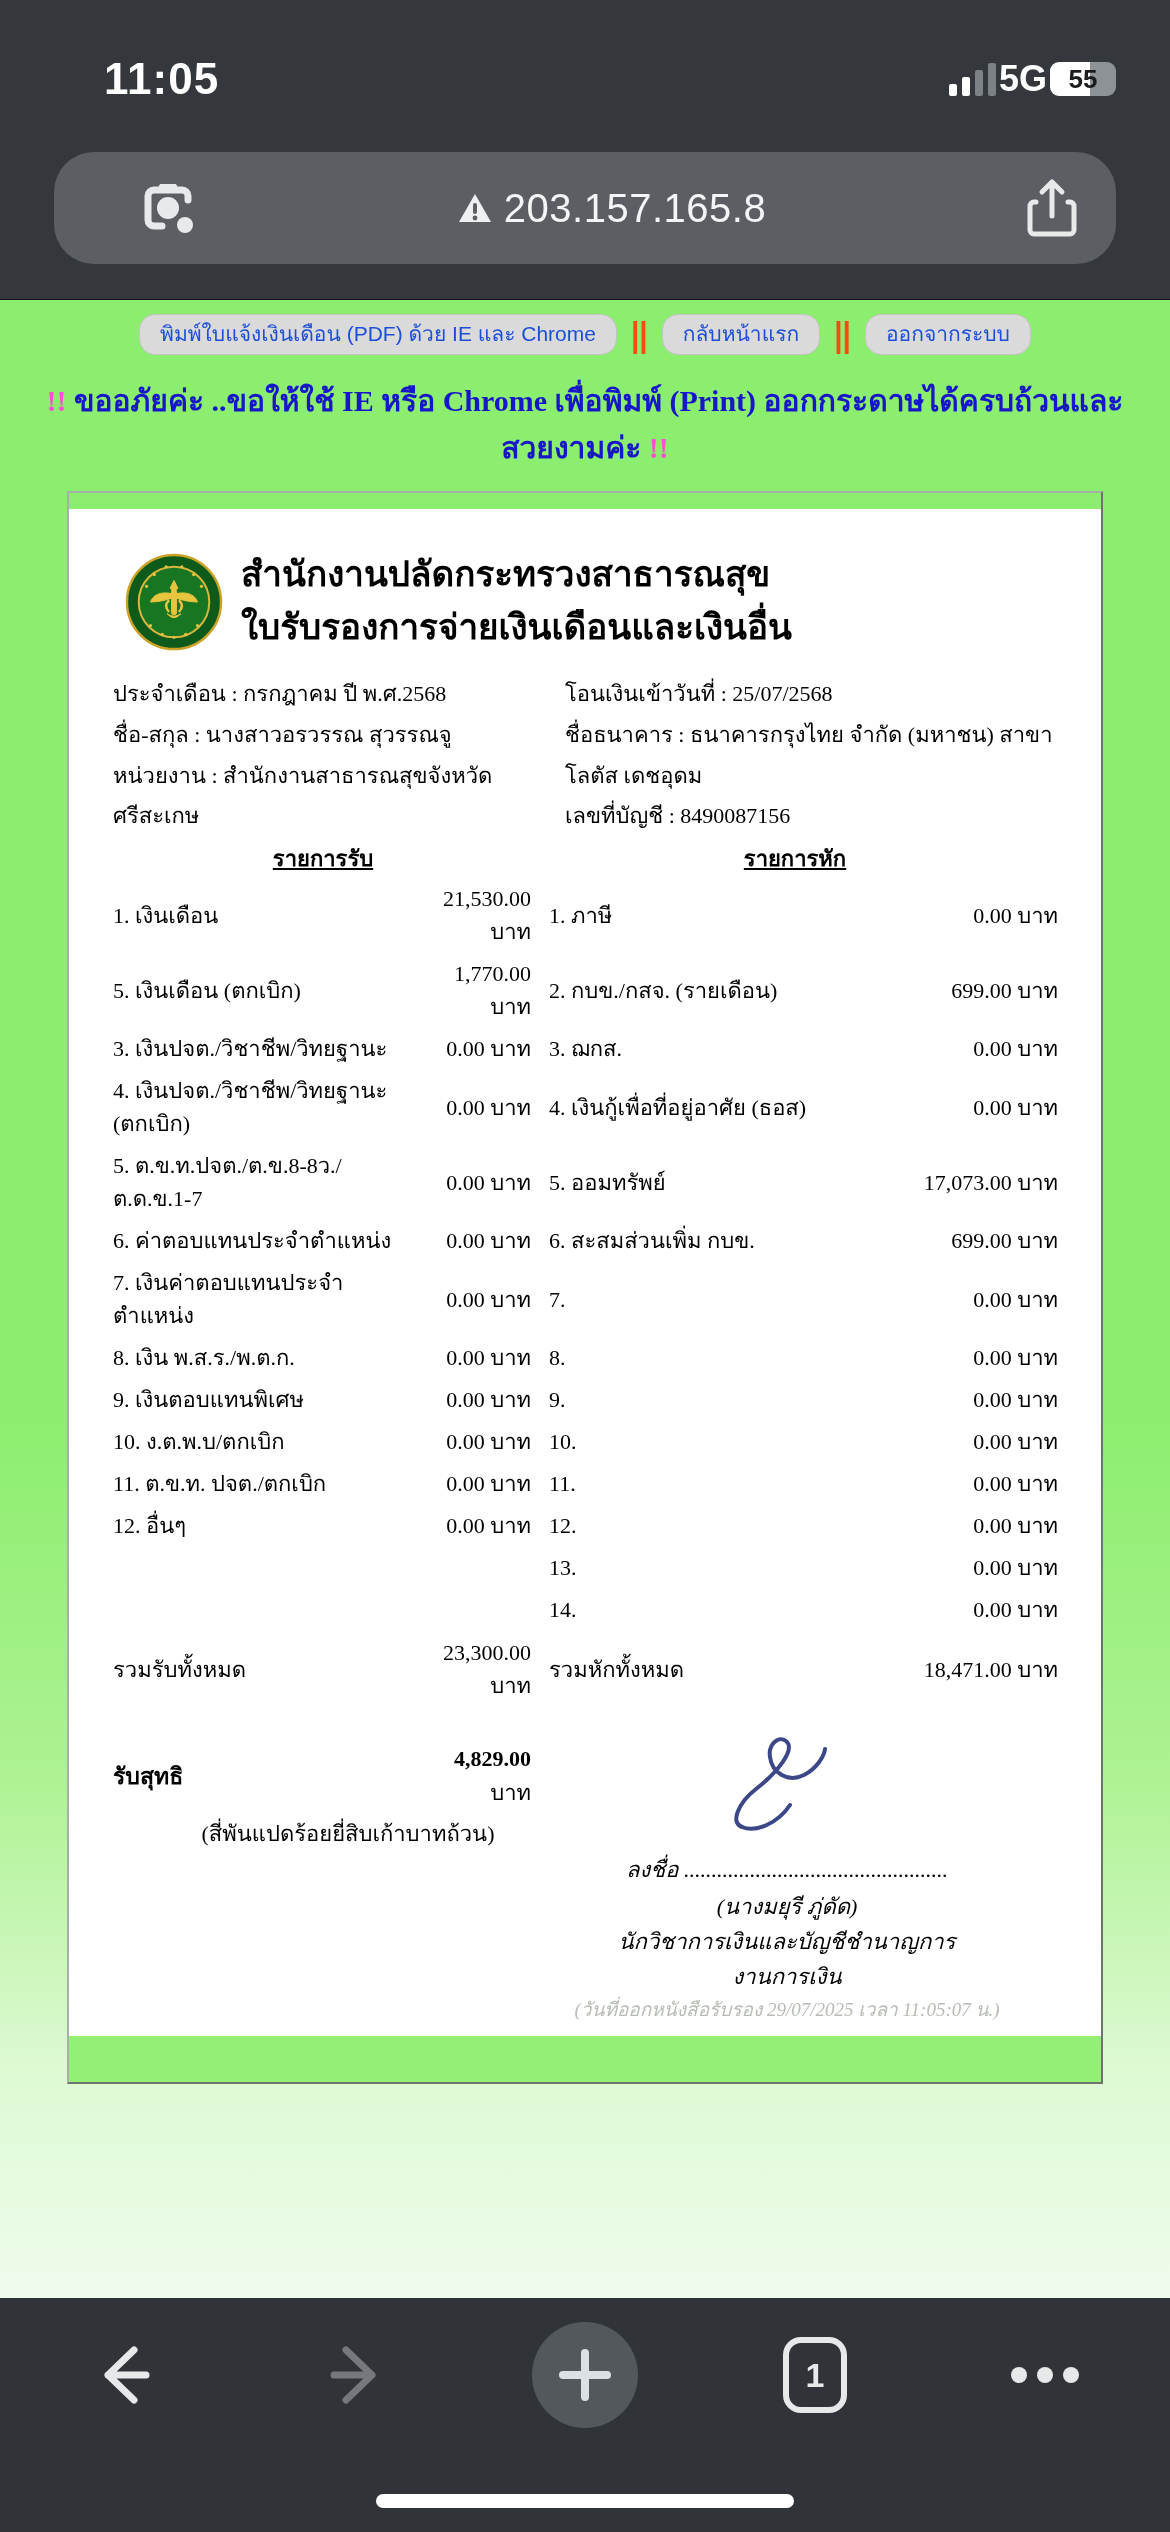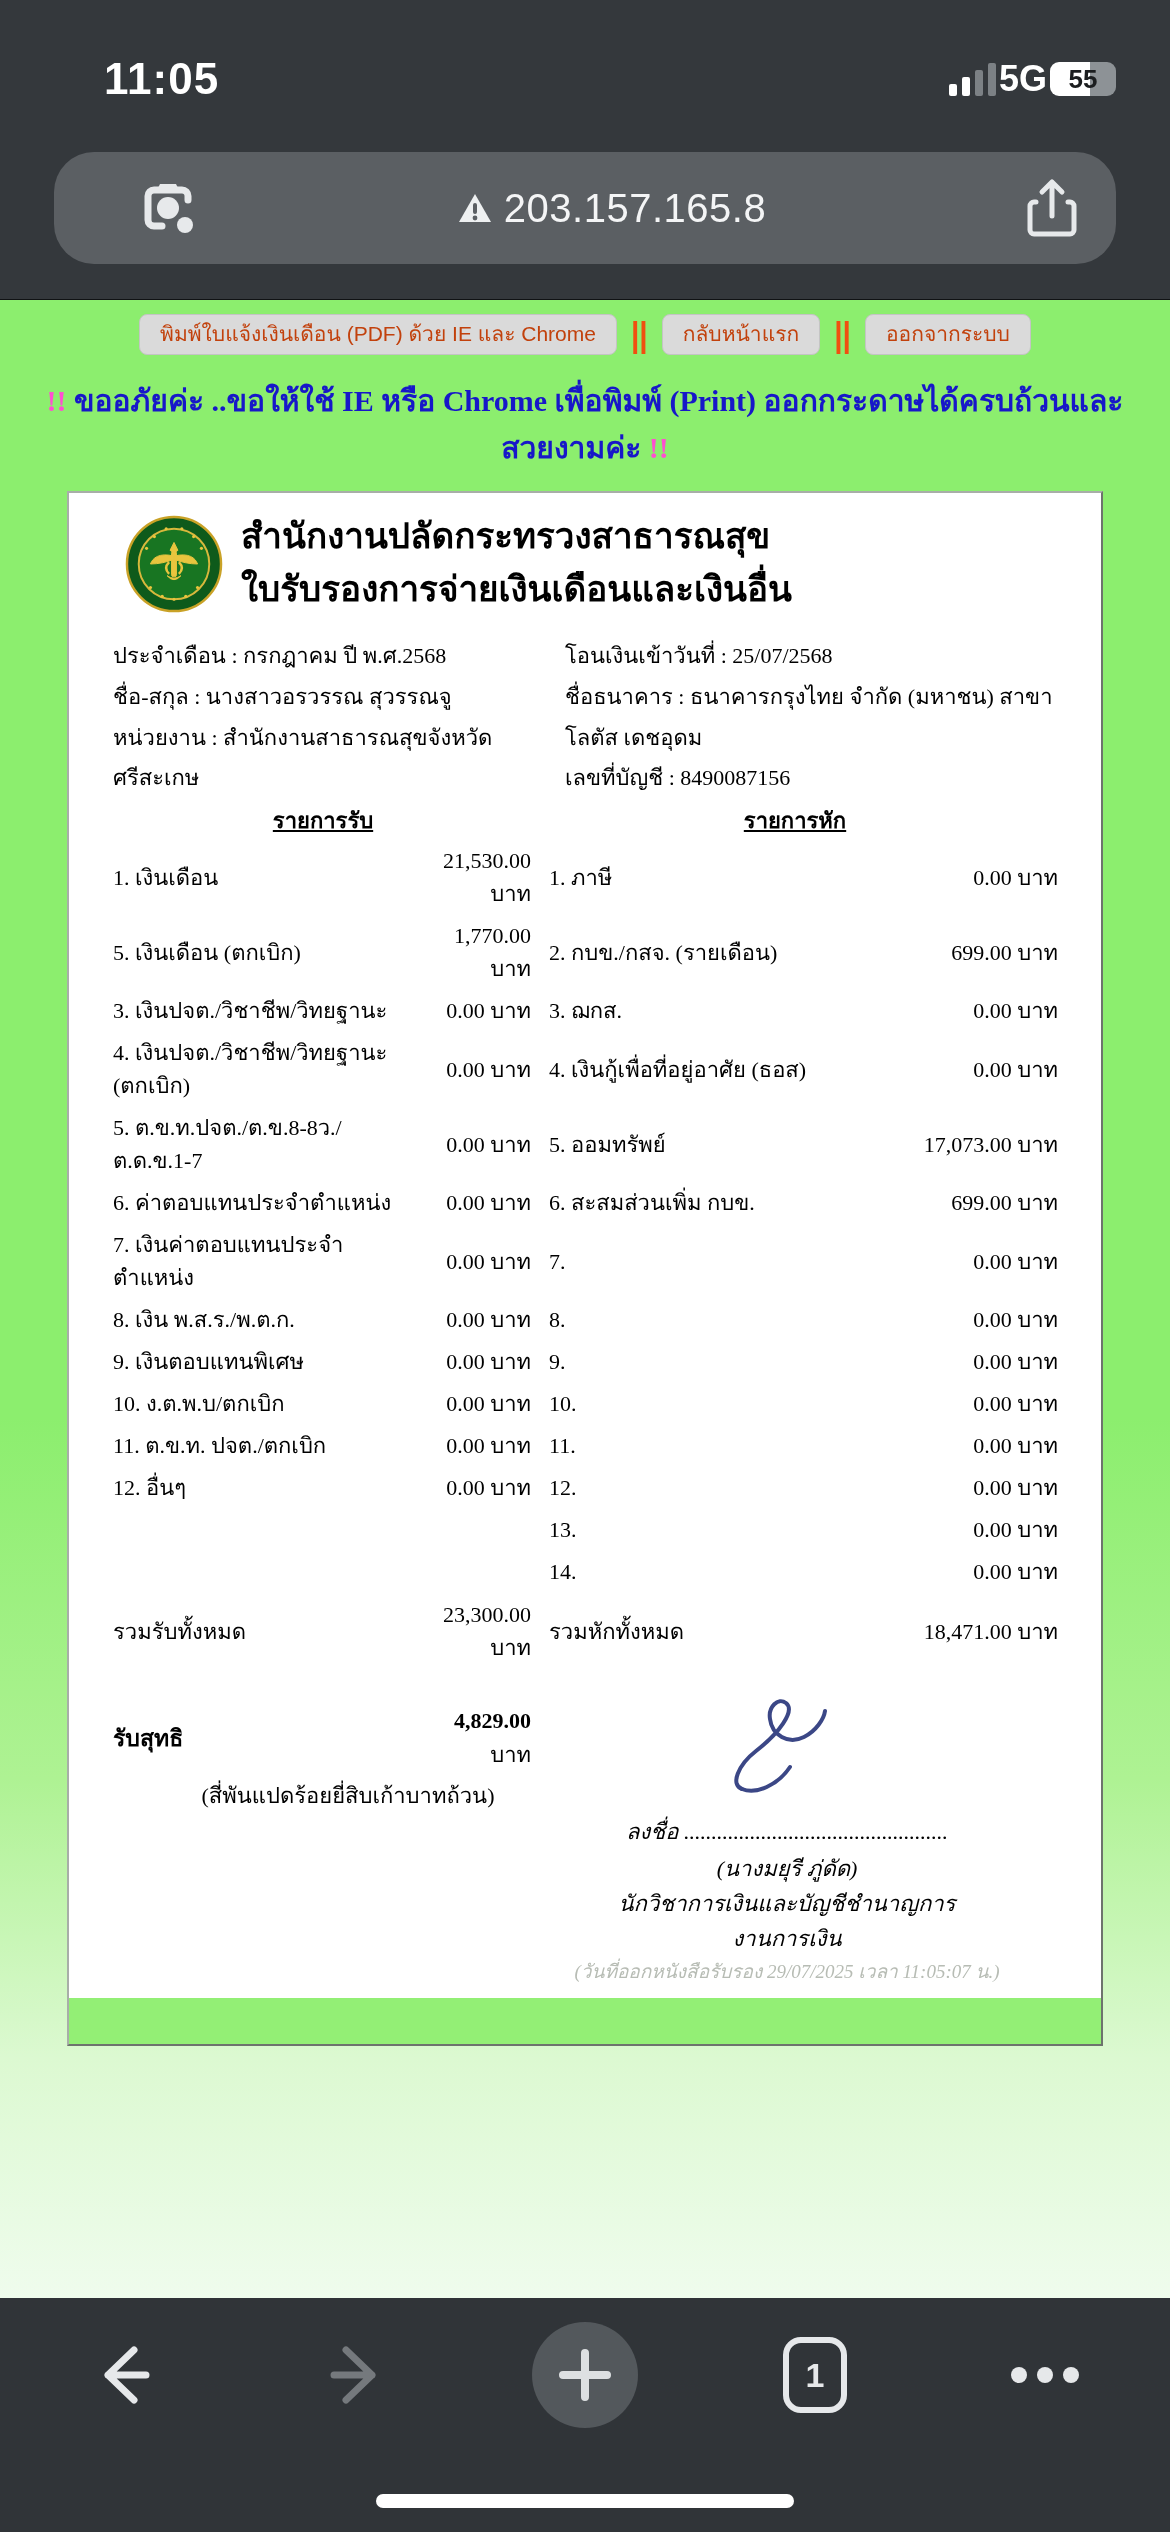--- a/index.html
+++ b/index.html
@@ -27,30 +27,30 @@
                background:#5b5f63; border-radius:40px; display:flex; align-items:center;padding-left:48px; }
   .lens-btn { margin-left:36px; width:60px; height:60px; flex:0 0 auto; }
   .addr-center { flex:1; display:flex; align-items:center; justify-content:center; gap:12px; }
   .warn-tri { width:34px; height:30px; }
   .url-text { color:#f4f5f6; font-size:40px; letter-spacing:0.5px; }
   .share-btn { margin-right:38px; width:52px; height:60px; flex:0 0 auto; }
   
   .webpage { position:absolute; top:300px; left:0; width:1170px; height:1998px;
      background:linear-gradient(180deg,#8cee6e 0%,#8cee6e 56%,#aef293 74%,#dcf9d1 88%,#effced 100%); }
   .btn-row { display:flex; align-items:center; justify-content:center; gap:14px; padding-top:14px; }
-  .pill-btn { background:#dadada; border-radius:8px; padding:5px 20px 7px 20px;
-              color:#c2410c; font-size:21px; line-height:1.3; border:1px solid #c4c4c4; }
+  .pill-btn { background:#dadada; border-radius:16px; padding:5px 20px 7px 20px;
+              color:#1d4ed8; font-size:21px; line-height:1.3; border:1px solid #c4c4c4; }
   .pipes { color:#f04f10; font-size:30px; font-weight:bold; line-height:1; transform:scaleY(1.15); }
   .warning-line { text-align:center; margin-top:22px; font-family:"Liberation Serif", serif;
                   font-size:30px; font-weight:bold; color:#1717c9; }
   .warning-line .bang { color:#ff4fd0; }
   
   .doc-card { width:1036px; margin:20px auto 0 auto;
               border:2px solid; border-color:#a8aea8 #6d736d #6d736d #a8aea8; }
-  .doc-white { background:#fff; padding:18px 44px 10px 44px; font-family:"Liberation Serif", serif; color:#000; }
+  .doc-white { background:#fff; padding:40px 44px 10px 44px; font-family:"Liberation Serif", serif; color:#000;margin-top:16px; }
   .doc-greenstrip { height:46px; background:#93ef75; }
   .doc-header { display:flex; align-items:center; gap:18px; margin-left:12px; }
   .logo { width:98px; height:98px; flex:0 0 auto; }
   .doc-titles { font-size:35px; font-weight:bold; line-height:1.5; }
   .info-grid { display:grid; grid-template-columns:452px 1fr; column-gap:0; margin-top:20px; }
   .info-col { font-size:22px; line-height:1.85; }
   .col-headers { display:flex; margin-top:4px; }
   .col-headers .h { font-size:22px; font-weight:bold; text-decoration:underline; }
   .h-left { width:420px; text-align:center; }
   .h-right { flex:1; text-align:center; }

